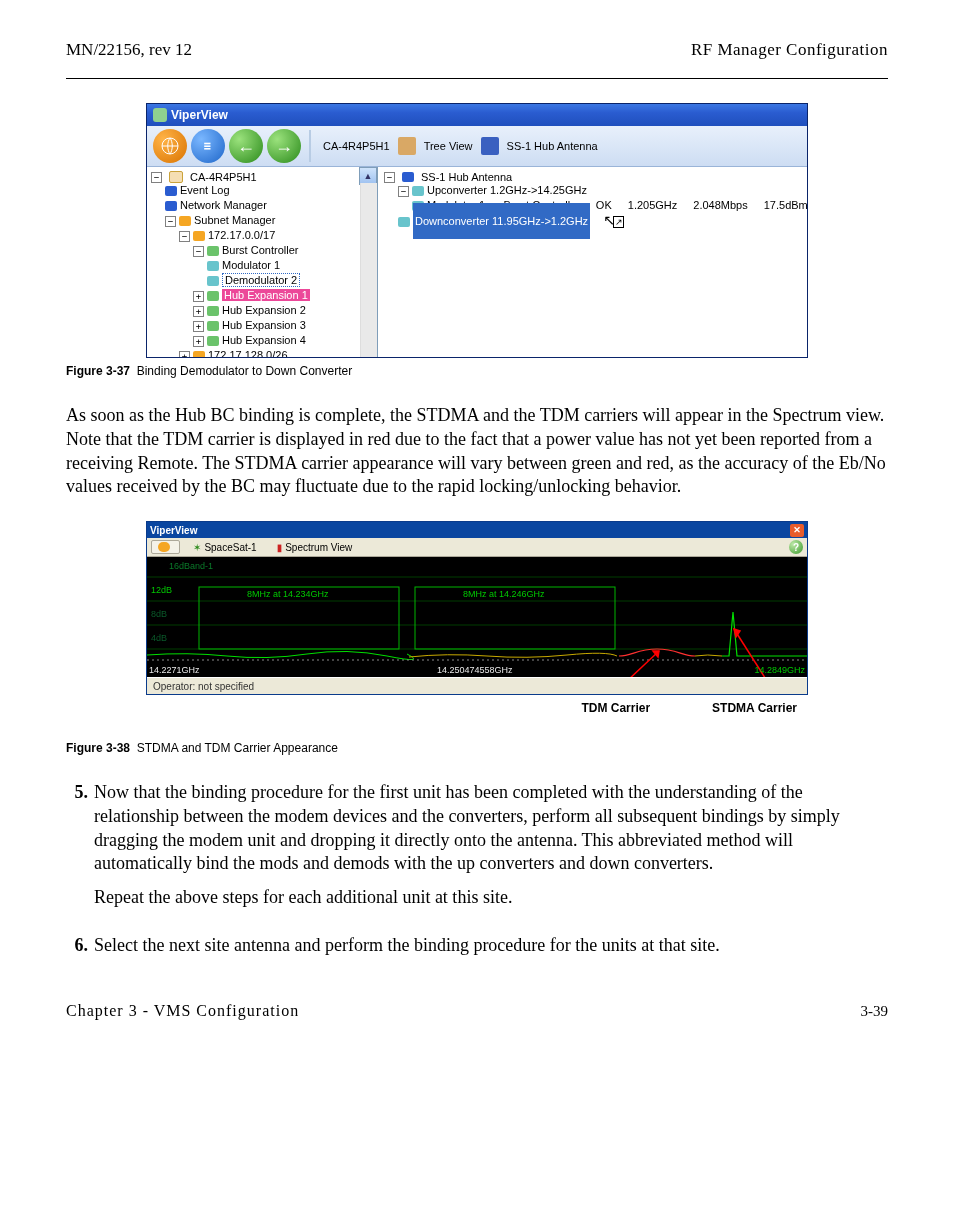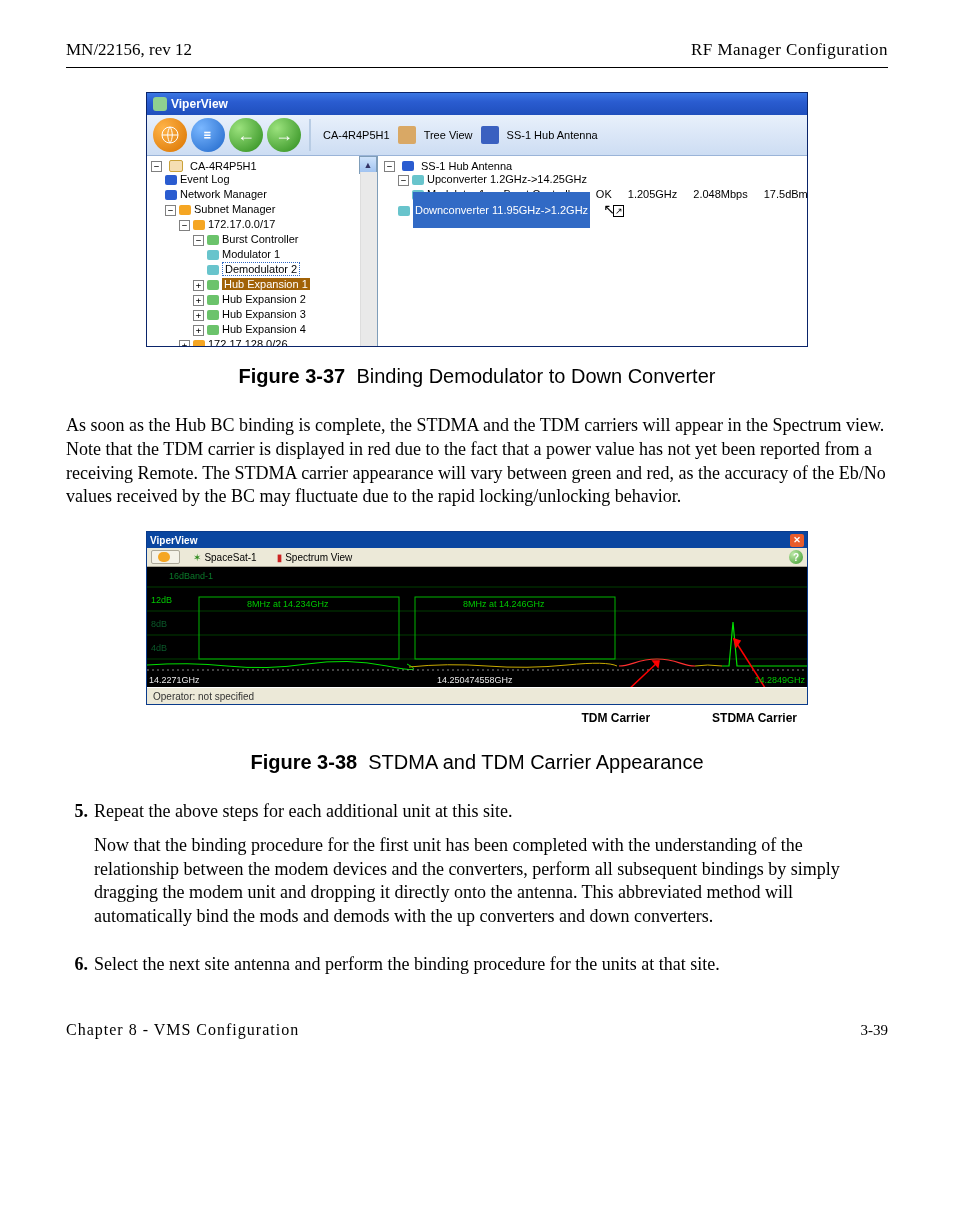--- a/index.html
+++ b/index.html
@@ -11,21 +11,21 @@
     width: 954px;
   }
   .page {
     padding: 40px 66px 40px 66px;
   }
   .header {
     display: flex;
     justify-content: space-between;
     font-size: 17px;
     border-bottom: 1px solid #000;
-    padding-bottom: 7px;
+    padding-bottom: 18px;
     margin-bottom: 24px;
   }
   .header-right { letter-spacing: 0.5px; }
 
   
   .shot1 {
     width: 660px;
     margin: 0 auto;
     border: 1px solid #0a246a;
     font-family: Tahoma, Arial, sans-serif;
@@ -95,36 +95,35 @@
   }
   .tree-left ul, .tree-right ul { list-style:none; margin:0; padding:0 0 0 14px; }
   .tree-left li, .tree-right li { white-space:nowrap; line-height:15px; }
   .pm { display:inline-block; width:9px; height:9px; border:1px solid #808080; background:#fff; text-align:center; line-height:8px; font-size:9px; margin-right:3px; font-family:monospace;}
   .ico { display:inline-block; width:12px; height:10px; margin-right:3px; border-radius:2px; vertical-align:middle;}
   .i-folder { background:#f5deb3; border:1px solid #caa23a;}
   .i-blue { background:#2a5cd0;}
   .i-green { background:#6bc36b;}
   .i-orange { background:#f5a623;}
   .i-cyan { background:#68c4cc;}
-  .hl-blue { background:#a16207; color:#fff; padding:0 2px;}
+  .hl-blue { background:#ec4899; color:#fff; padding:0 2px;}
   .hl-box { border:1px dotted #316ac5; padding:0 2px;}
   .tree-root { padding:4px 6px 4px 4px;}
   .row { display:flex; align-items:center; gap:4px;}
   .rt-row { display:flex; align-items:center; gap:16px; white-space:nowrap; }
   .dc-selected { background:#316ac5; color:#fff; padding:12px 2px; }
   .cursor {
     display:inline-block; margin-left:14px; margin-top:2px;
     font-size:14px; line-height:10px;
     transform: translate(-4px,0);
   }
   .fig-caption {
-    text-align:center;
     font-family: Arial, Helvetica, sans-serif;
-    font-size: 20px;
-    margin: 18px 0 26px 0;
+    font-size: 12px;
+    margin: 6px 0 26px 0;
   }
   .fig-caption b { font-weight:bold; }
 
   .body-text {
     font-size: 18px;
     line-height: 1.32;
     margin: 0 0 22px 0;
     text-align: left;
   }
 
@@ -380,29 +379,29 @@
     <span>STDMA Carrier</span>
   </div>
 
   <div class="fig-caption" style="margin-top:26px;">
     <b>Figure 3-38</b>&nbsp;&nbsp;<span>STDMA and TDM Carrier Appearance</span>
   </div>
 
   <div class="step-block">
     <div class="step-num">5.</div>
     <div class="step-text">
+      <p>Now that the binding procedure for the first unit has been completed with the understanding of the relationship between the modem devices and the converters, perform all subsequent bindings by simply dragging the modem unit and dropping it directly onto the antenna. This abbreviated method will automatically bind the mods and demods with the up converters and down converters.</p>
       <p>Repeat the above steps for each additional unit at this site.</p>
-      <p>Now that the binding procedure for the first unit has been completed with the understanding of the relationship between the modem devices and the converters, perform all subsequent bindings by simply dragging the modem unit and dropping it directly onto the antenna. This abbreviated method will automatically bind the mods and demods with the up converters and down converters.</p>
     </div>
   </div>
 
   <div class="step-block">
     <div class="step-num">6.</div>
     <div class="step-text">
       <p>Select the next site antenna and perform the binding procedure for the units at that site.</p>
     </div>
   </div>
 
   <div class="footer">
-    <span class="footer-left">Chapter 8 - VMS Configuration</span>
+    <span class="footer-left">Chapter 3 - VMS Configuration</span>
     <span class="footer-right">3-39</span>
   </div>
 </div>
 
 </body></html>

